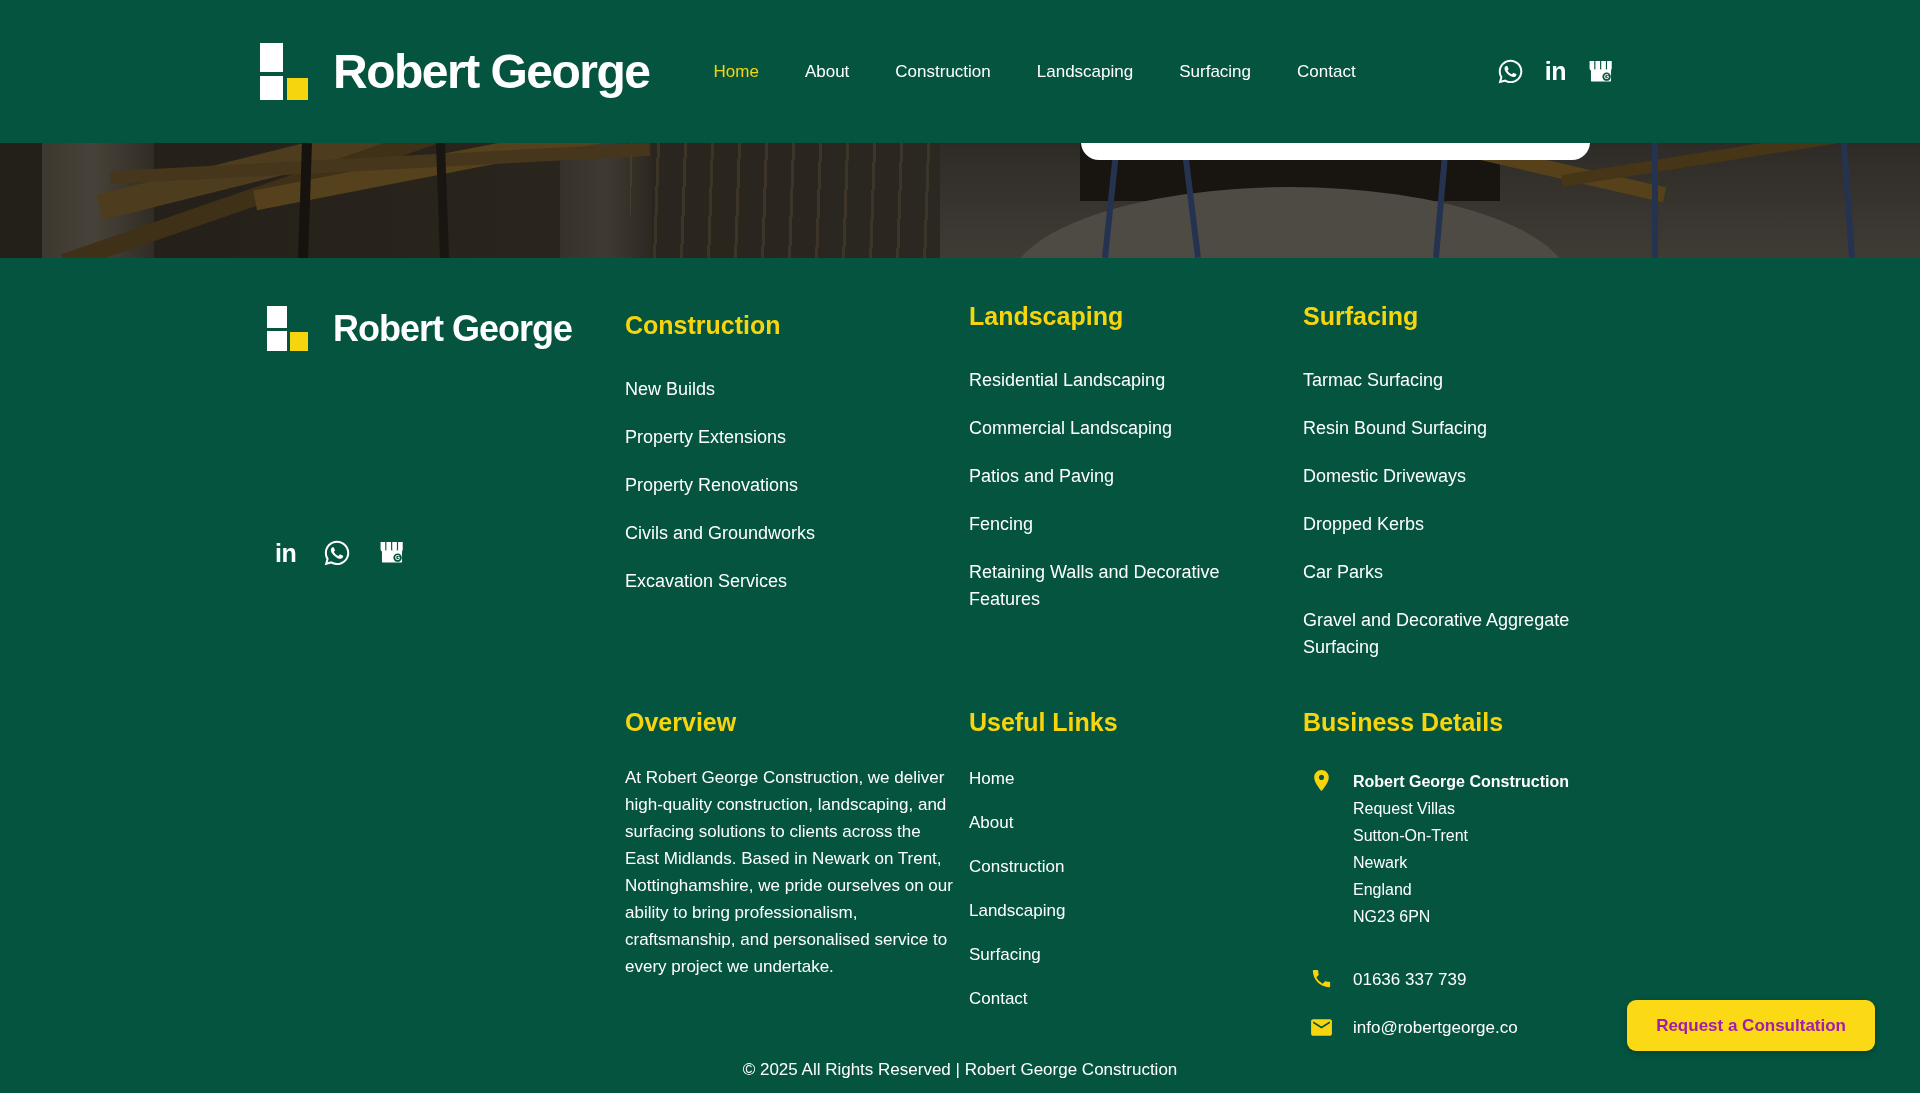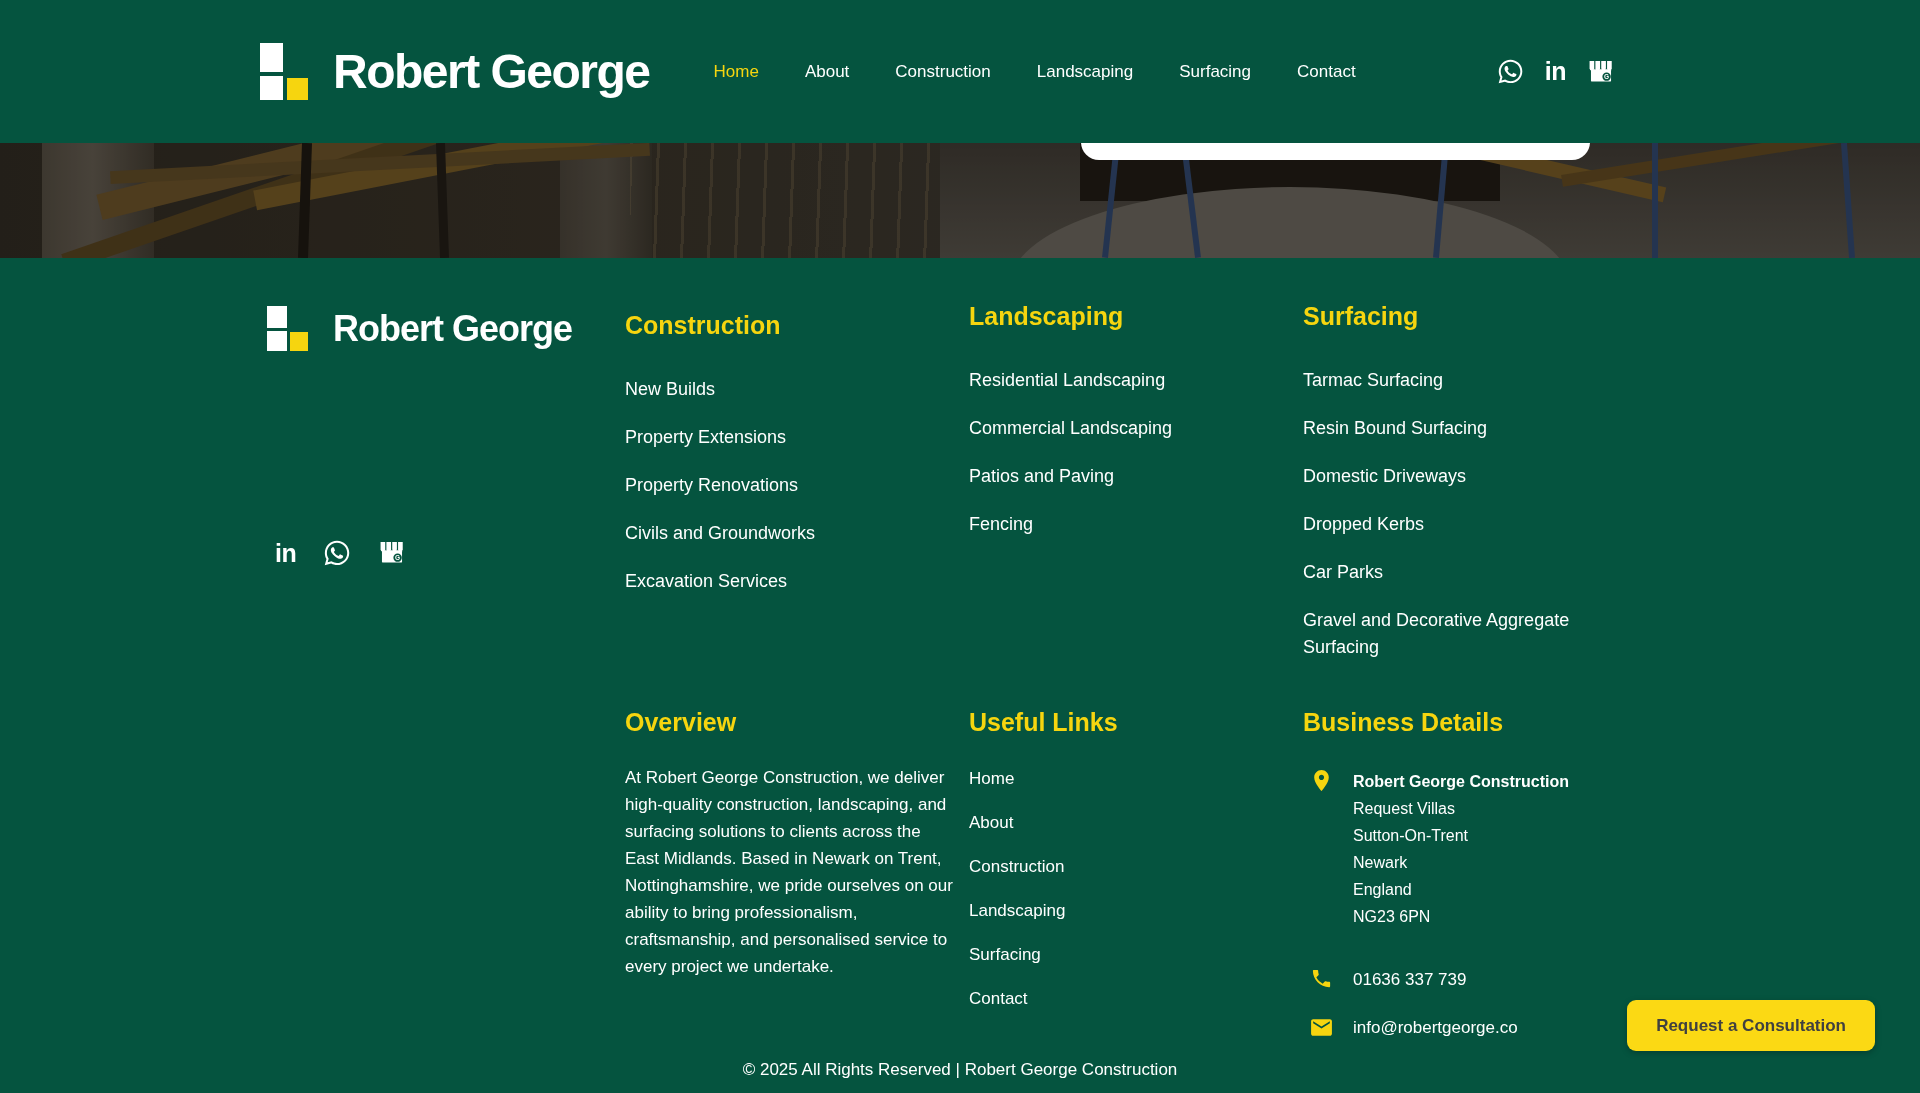--- a/index.html
+++ b/index.html
@@ -96,21 +96,21 @@
   .b-row-email{margin-top:23px;}
   .b-icon{flex:none;width:27px;margin:0 18px 0 5px;display:flex;justify-content:center;}
   .b-text{font-size:16px;line-height:27px;}
   .b-company{font-weight:700;}
   .b-contact-text{font-size:17px;line-height:25px;text-align:right;}
 
   .copyright{position:absolute;left:0;width:1920px;bottom:13px;text-align:center;font-size:17px;color:#fff;}
 
   .cta{
     position:absolute;right:45px;bottom:42px;height:51px;padding:0 29px;
-    background:var(--btn-yellow);color:#404040;font-weight:700;font-size:17px;
+    background:var(--btn-yellow);color:#a21caf;font-weight:700;font-size:17px;
     border:none;border-radius:9px;font-family:inherit;cursor:pointer;z-index:6;
     box-shadow:0 2px 6px rgba(0,0,0,.25);
   }
 </style>
 </head>
 <body>
 
 <header class="header">
   <a class="logo">
     <span class="logo-mark">
@@ -231,20 +231,21 @@
     </div>
 
     <div class="fcol">
       <h3 class="fhead">Landscaping</h3>
       <ul class="flist flist-land">
 
       <li><a href="#">Residential Landscaping</a></li>
           <li><a href="#">Commercial Landscaping</a></li>
           <li><a href="#">Patios and Paving</a></li>
           <li><a href="#">Fencing</a></li>
+          <li><a href="#">Retaining Walls and Decorative Features</a></li>
         </ul>
     </div>
 
     <div class="fcol">
       <h3 class="fhead">Surfacing</h3>
       <ul class="flist flist-surf">
 
       <li><a href="#">Tarmac Surfacing</a></li>
           <li><a href="#">Resin Bound Surfacing</a></li>
           <li><a href="#">Domestic Driveways</a></li>

